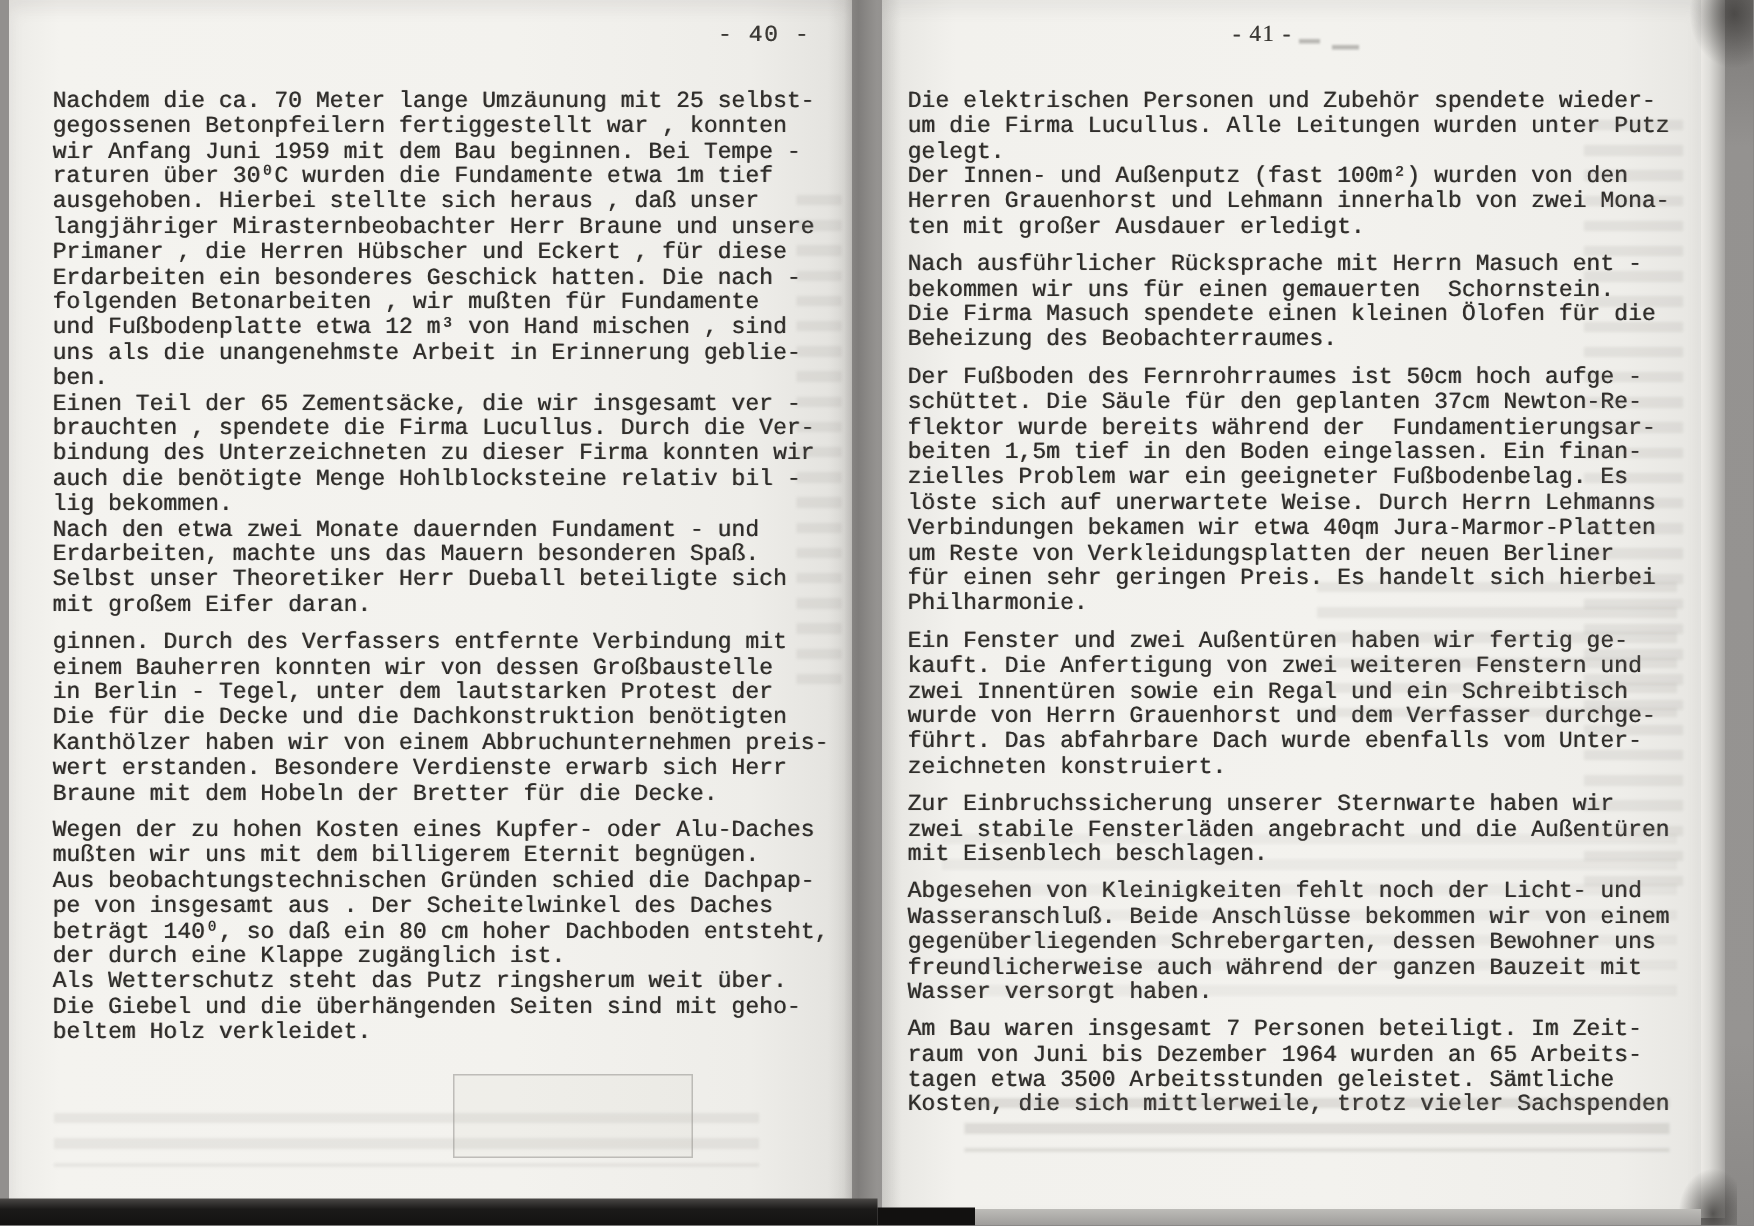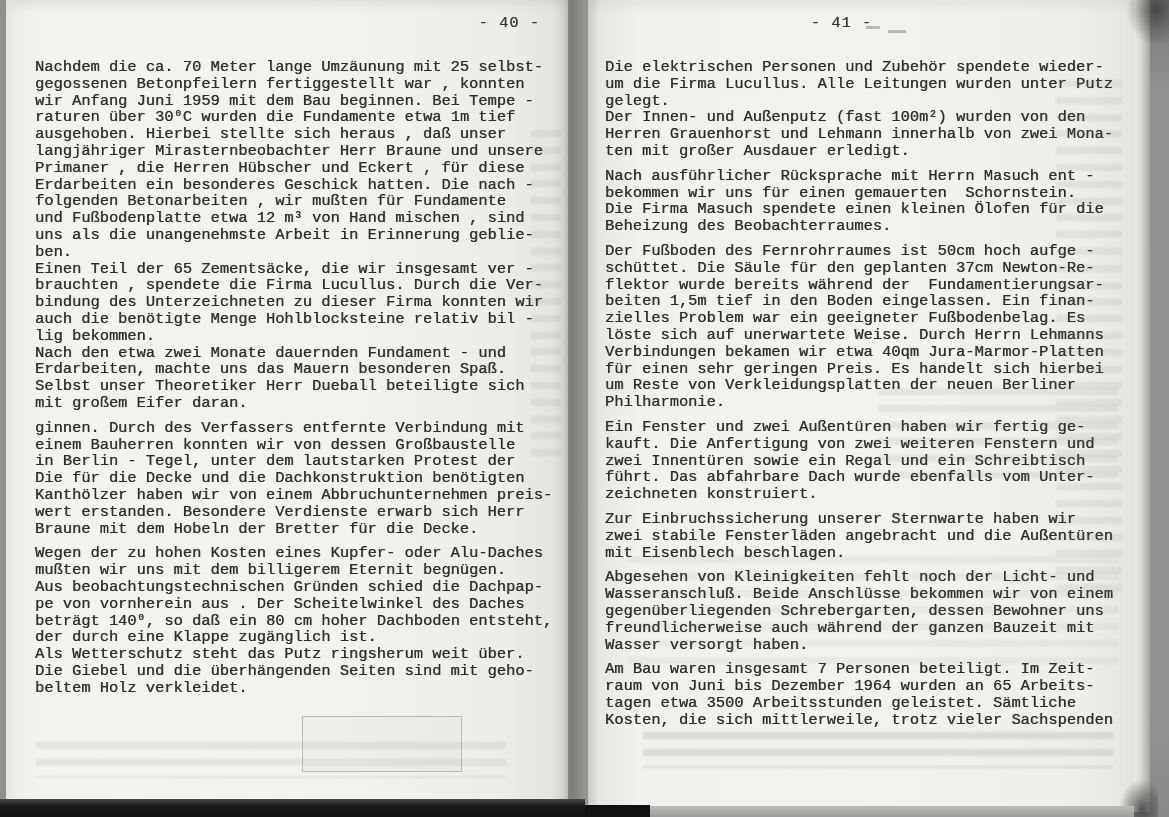--- a/index.html
+++ b/index.html
@@ -22,21 +22,21 @@
   }
   .page-inner-left{padding:14px 0 0 29px;}
   .page-inner-right{padding:14px 0 0 17px;}
   .page-number{
     display:block;text-align:center;
     font-size:15.4px;line-height:18px;letter-spacing:1px;
     color:#3a3834;margin-bottom:27px;
     text-shadow:.4px 0 rgba(58,56,52,.6);
   }
   .page-left .page-number{transform:translateX(-28px);text-align:right;}
-  .page-right .page-number{transform:translateX(-28px);}
+  .page-right .page-number{transform:translateX(-28px);font-family:Liberation Serif, serif;}
   .page-body{width:530px;}
   .para{margin:0 0 8px 0;}
   .line{
     white-space:pre;height:16.8px;line-height:16.8px;
     font-size:15.4px;color:#2f2d2a;
     text-shadow:.45px 0 rgba(47,45,42,.55), 0 0 .7px rgba(47,45,42,.25);
   }
   
   .gutter{
     position:absolute;left:552px;top:0;width:48px;height:817px;
@@ -127,21 +127,21 @@
             <div class="line">in Berlin - Tegel, unter dem lautstarken Protest der</div>
             <div class="line">Die für die Decke und die Dachkonstruktion benötigten</div>
             <div class="line">Kanthölzer haben wir von einem Abbruchunternehmen preis-</div>
             <div class="line">wert erstanden. Besondere Verdienste erwarb sich Herr</div>
             <div class="line">Braune mit dem Hobeln der Bretter für die Decke.</div>
           </div>
           <div class="para">
             <div class="line">Wegen der zu hohen Kosten eines Kupfer- oder Alu-Daches</div>
             <div class="line">mußten wir uns mit dem billigerem Eternit begnügen.</div>
             <div class="line">Aus beobachtungstechnischen Gründen schied die Dachpap-</div>
-            <div class="line">pe von vornherein aus . Der Scheitelwinkel des Daches</div>
+            <div class="line">pe von insgesamt aus . Der Scheitelwinkel des Daches</div>
             <div class="line">beträgt 140⁰, so daß ein 80 cm hoher Dachboden entsteht,</div>
             <div class="line">der durch eine Klappe zugänglich ist.</div>
             <div class="line">Als Wetterschutz steht das Putz ringsherum weit über.</div>
             <div class="line">Die Giebel und die überhängenden Seiten sind mit geho-</div>
             <div class="line">beltem Holz verkleidet.</div>
           </div>
         </div>
     </div>
 
     <div class="ghost light" style="left:525px;top:130px;width:30px;height:330px;"></div>
@@ -168,28 +168,29 @@
             <div class="line">Beheizung des Beobachterraumes.</div>
           </div>
           <div class="para">
             <div class="line">Der Fußboden des Fernrohrraumes ist 50cm hoch aufge -</div>
             <div class="line">schüttet. Die Säule für den geplanten 37cm Newton-Re-</div>
             <div class="line">flektor wurde bereits während der  Fundamentierungsar-</div>
             <div class="line">beiten 1,5m tief in den Boden eingelassen. Ein finan-</div>
             <div class="line">zielles Problem war ein geeigneter Fußbodenbelag. Es</div>
             <div class="line">löste sich auf unerwartete Weise. Durch Herrn Lehmanns</div>
             <div class="line">Verbindungen bekamen wir etwa 40qm Jura-Marmor-Platten</div>
+            <div class="line">um Reste von Verkleidungsplatten der neuen Berliner</div>
             <div class="line">für einen sehr geringen Preis. Es handelt sich hierbei</div>
-            <div class="line">um Reste von Verkleidungsplatten der neuen Berliner</div>
             <div class="line">Philharmonie.</div>
           </div>
           <div class="para">
             <div class="line">Ein Fenster und zwei Außentüren haben wir fertig ge-</div>
             <div class="line">kauft. Die Anfertigung von zwei weiteren Fenstern und</div>
             <div class="line">zwei Innentüren sowie ein Regal und ein Schreibtisch</div>
+            <div class="line">wurde von Herrn Grauenhorst und dem Verfasser durchge-</div>
             <div class="line">führt. Das abfahrbare Dach wurde ebenfalls vom Unter-</div>
             <div class="line">zeichneten konstruiert.</div>
           </div>
           <div class="para">
             <div class="line">Zur Einbruchssicherung unserer Sternwarte haben wir</div>
             <div class="line">zwei stabile Fensterläden angebracht und die Außentüren</div>
             <div class="line">mit Eisenblech beschlagen.</div>
           </div>
           <div class="para">
             <div class="line">Abgesehen von Kleinigkeiten fehlt noch der Licht- und</div>

